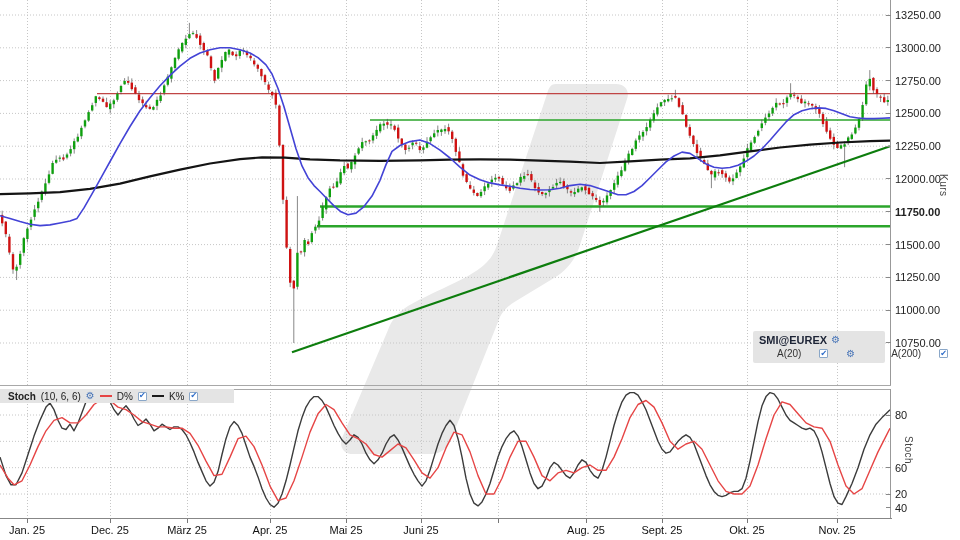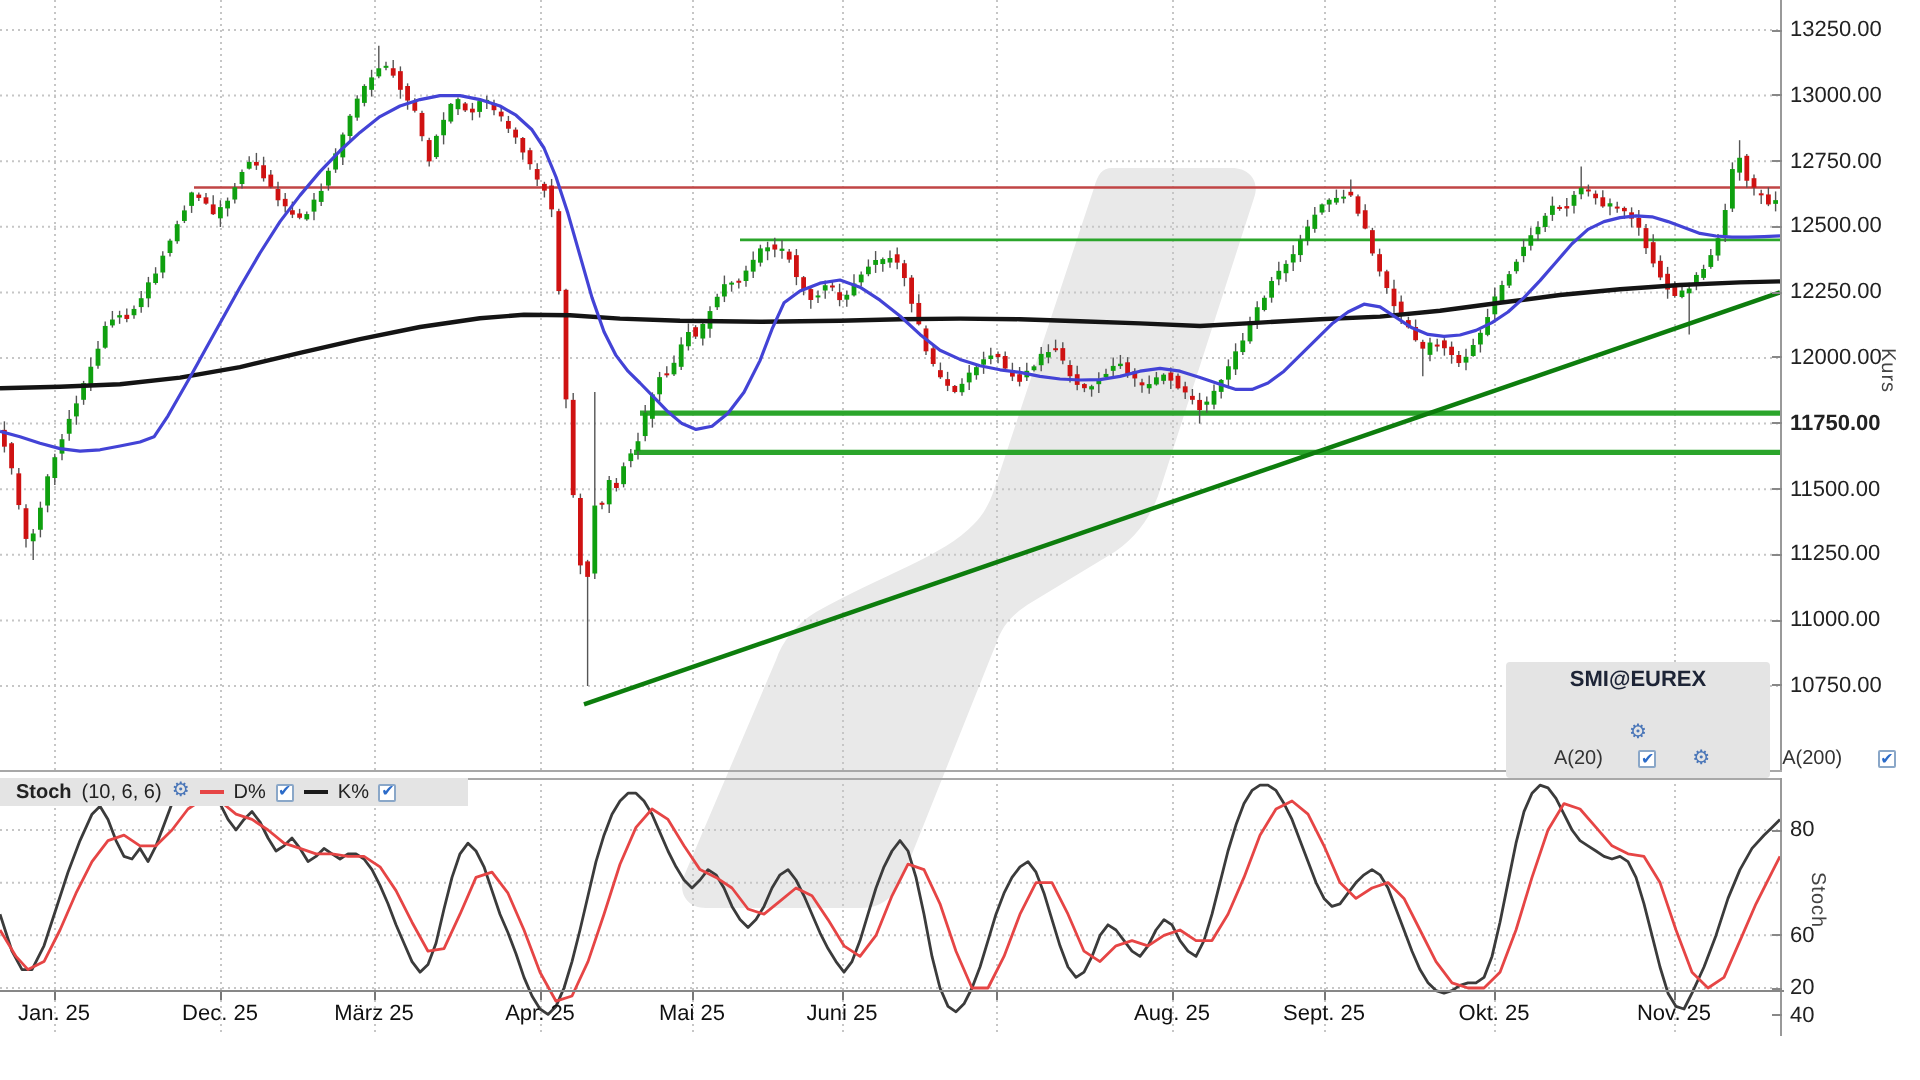--- a/index.html
+++ b/index.html
@@ -8,27 +8,27 @@
   .stage svg{position:absolute;left:0;top:0;}
   #wm{z-index:0;}
   #mainsvg{z-index:2;}
   #stochsvg{top:389px;z-index:2;}
   .ytick{position:absolute;left:886px;z-index:5;display:flex;align-items:center;height:13px;
          font-size:11px;color:#222;white-space:nowrap;}
   .ytick .dash{display:inline-block;width:5px;height:1px;background:#888;margin-right:4px;}
   .vlabel{position:absolute;z-index:5;writing-mode:vertical-rl;font-size:10px;color:#444;letter-spacing:.5px;}
   #kurslabel{left:938px;top:174px;}
   #stochlabel{left:903px;top:436px;}
-  #xaxis{position:absolute;left:0;top:495px;width:908px;height:22px;z-index:4;}
+  #xaxis{position:absolute;left:0;top:518px;width:908px;height:22px;z-index:4;}
   #xaxis .axline{position:absolute;left:0;top:0;width:892px;height:0;border-top:1px solid #878787;}
   .xtickmark{position:absolute;top:1px;width:1px;height:4px;background:#777;}
   .xlabel{position:absolute;top:6px;transform:translateX(-50%);font-size:11px;color:#111;white-space:nowrap;}
   #legend{position:absolute;left:753px;top:331px;width:132px;z-index:6;background:#e4e4e4;
           border-radius:2px;padding:3px 6px 4px 6px;box-sizing:border-box;}
-  #legend .trow{display:flex;align-items:center;gap:16px;flex-direction:column;}
+  #legend .trow{display:flex;align-items:center;gap:4px;}
   #legend .symbol{font-size:11px;font-weight:bold;color:#1d2436;}
   #legend .irow{display:flex;align-items:center;gap:18px;margin-top:2px;font-size:10px;color:#333;}
   .lsample{display:inline-block;width:12px;height:0;border-top:2px solid #000;}
   .lsample.blue{border-color:#4343d6;}
   .lsample.red{border-color:#e64545;}
   .lsample.black{border-color:#1a1a1a;}
   .cb{display:inline-flex;align-items:center;justify-content:center;width:9px;height:9px;background:#fff;
       border:1px solid #8aa7c8;border-radius:1px;font-size:8px;line-height:8px;color:#2b6bc9;box-sizing:border-box;}
   .gear{font-size:10px;line-height:10px;color:#4a76b8;}
   #slegend{position:absolute;left:0;top:389px;height:14px;width:234px;z-index:6;background:#e4e4e4;

